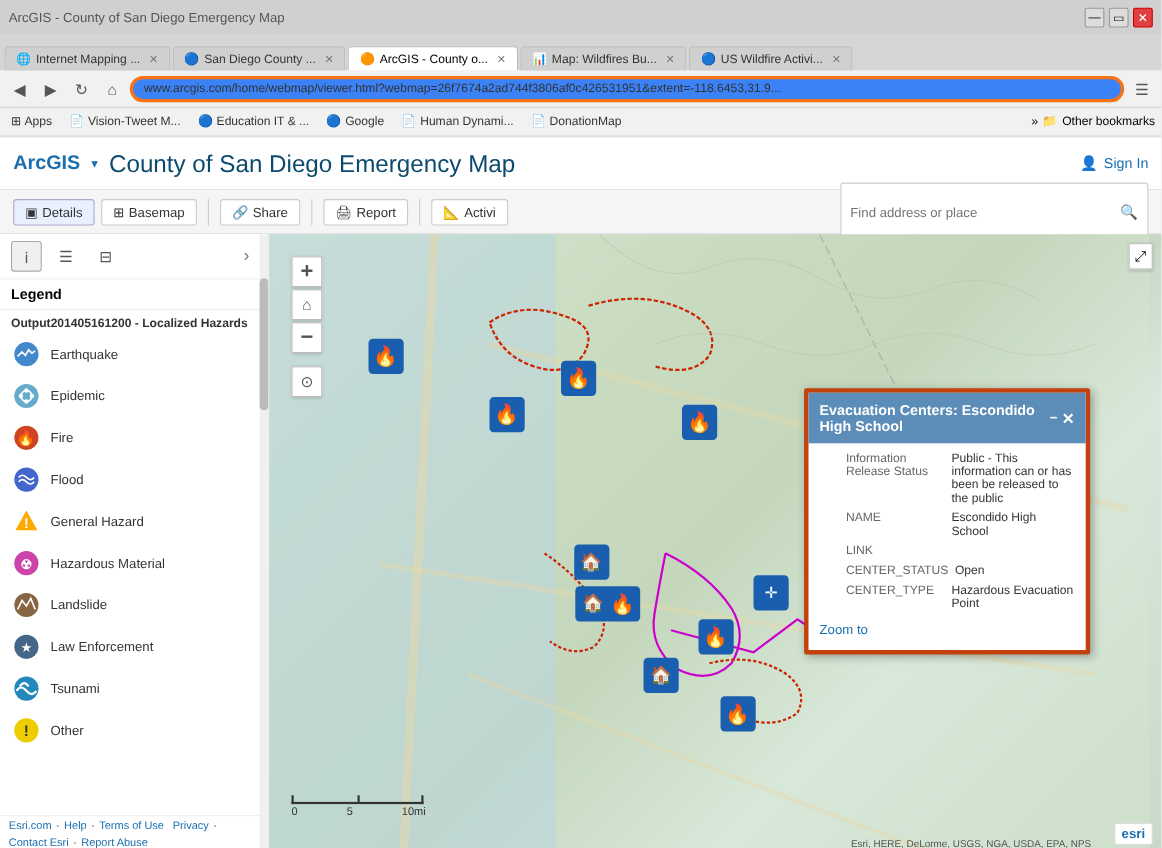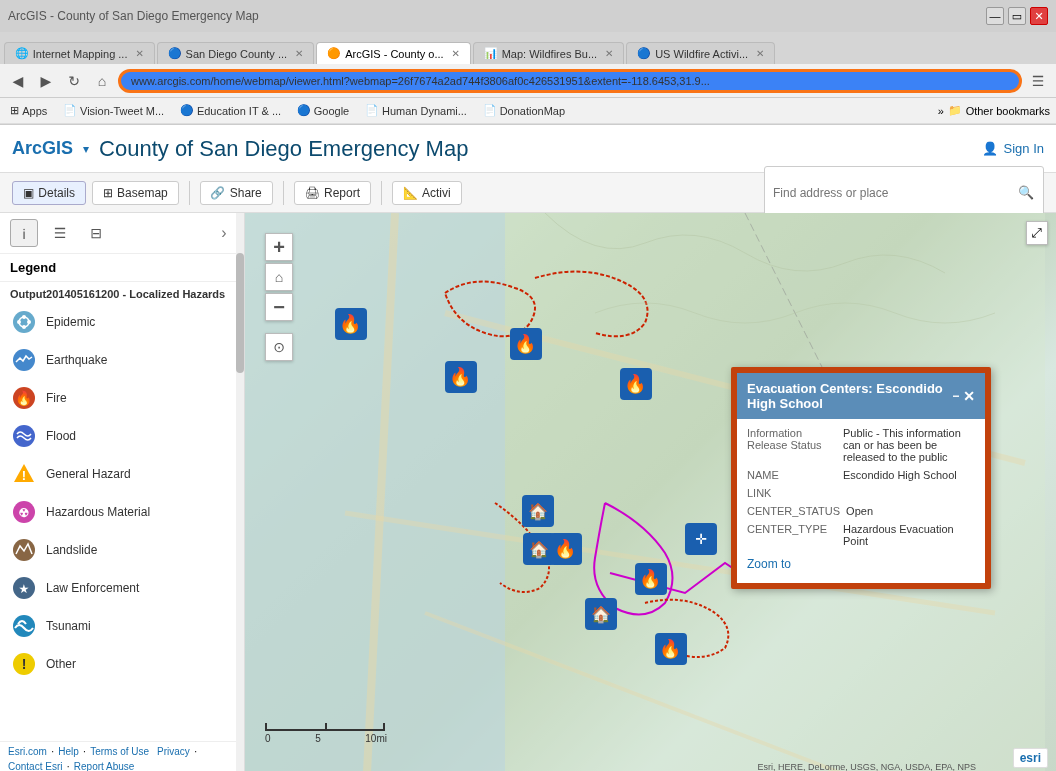--- a/index.html
+++ b/index.html
@@ -72,36 +72,36 @@
     .map-expand { position: absolute; top: 8px; right: 8px; z-index: 10; }
 
     
     .scale-bar { position: absolute; bottom: 32px; left: 20px; z-index: 10; }
     .footer-link { color: #1a6faf; cursor: pointer; text-decoration: none; }
 
     
     .esri-logo { position: absolute; bottom: 8px; right: 8px; z-index: 10; background: #fff; padding: 2px 6px; font-size: 12px; font-weight: bold; color: #1a6faf; border: 1px solid #ddd; border-radius: 2px; }
 
     
-    .popup { position: absolute; top: 154px; right: 65px; width: 260px; background: #fff; border: 6px solid #c2410c; box-shadow: 2px 2px 8px rgba(0,0,0,0.3); z-index: 20; border-radius: 2px; }
+    .popup { position: absolute; top: 140px; right: 65px; width: 260px; background: #fff; border: 4px solid #c2410c; box-shadow: 2px 2px 8px rgba(0,0,0,0.3); z-index: 20; border-radius: 2px; }
     .popup-header { background: #5b8db8; color: #fff; padding: 8px 10px; display: flex; justify-content: space-between; align-items: center; font-size: 13px; font-weight: bold; }
     .popup-close { cursor: pointer; font-size: 14px; color: #fff; }
     .popup-minimize { cursor: pointer; font-size: 12px; color: #fff; margin-right: 4px; }
     .popup-content { padding: 8px 10px; font-size: 11px; }
     .popup-row { display: flex; margin-bottom: 6px; gap: 6px; }
-    .popup-key { color: #666; min-width: 90px; font-size: 11px; }
+    .popup-key { color: #666; min-width: 90px; font-size: 11px; margin-left: 24px; }
     .popup-val { color: #333; font-size: 11px; }
     .popup-zoom { color: #1a6faf; cursor: pointer; font-size: 12px; padding: 4px 0; display: block; }
 
     
     .fire-icon { position: absolute; width: 32px; height: 32px; background: #1a5faf; border-radius: 4px; display: flex; align-items: center; justify-content: center; color: white; font-size: 18px; z-index: 5; }
     .evac-icon { position: absolute; width: 32px; height: 32px; background: #1a5faf; border-radius: 4px; display: flex; align-items: center; justify-content: center; color: white; font-size: 16px; z-index: 5; }
     .move-icon { position: absolute; width: 32px; height: 32px; background: #1a5faf; border-radius: 4px; display: flex; align-items: center; justify-content: center; color: white; font-size: 14px; z-index: 5; }
 
-    .attrib-text { position: absolute; bottom: 4px; right: 80px; font-size: 9px; color: #555; z-index: 10; }
+    .attrib-text { position: absolute; bottom: 4px; right: 64px; font-size: 9px; color: #555; z-index: 10; }
   </style>
 </head>
 <body>
 
 <div class="browser-chrome">
 
   <div class="title-bar">
     <span style="font-size:12px; color:#555;">ArcGIS - County of San Diego Emergency Map</span>
     <div class="title-bar-controls">
       <div class="title-btn">—</div>
@@ -241,39 +241,39 @@
       </div>
 
       <div class="legend-title">Legend</div>
 
       <div class="legend-items">
         <div class="legend-group-title">Output201405161200 - Localized Hazards</div>
 
         <div class="legend-item">
           <div class="legend-icon">
             <svg width="24" height="24" viewBox="0 0 24 24">
+                <circle cx="12" cy="12" r="11" fill="#4488cc"></circle>
+                <path d="M4 14 L8 10 L11 13 L14 8 L17 11 L20 9" stroke="white" stroke-width="1.5" fill="none"></path>
+              </svg>
+          </div>
+          <span class="legend-label">Earthquake</span>
+        </div>
+
+        <div class="legend-item">
+          <div class="legend-icon">
+            <svg width="24" height="24" viewBox="0 0 24 24">
                 <circle cx="12" cy="12" r="11" fill="#66aacc"></circle>
                 <circle cx="12" cy="12" r="5" fill="none" stroke="white" stroke-width="1.5"></circle>
                 <circle cx="12" cy="7" r="2" fill="white"></circle>
                 <circle cx="12" cy="17" r="2" fill="white"></circle>
                 <circle cx="7" cy="12" r="2" fill="white"></circle>
                 <circle cx="17" cy="12" r="2" fill="white"></circle>
               </svg>
           </div>
           <span class="legend-label">Epidemic</span>
-        </div>
-
-        <div class="legend-item">
-          <div class="legend-icon">
-            <svg width="24" height="24" viewBox="0 0 24 24">
-                <circle cx="12" cy="12" r="11" fill="#4488cc"></circle>
-                <path d="M4 14 L8 10 L11 13 L14 8 L17 11 L20 9" stroke="white" stroke-width="1.5" fill="none"></path>
-              </svg>
-          </div>
-          <span class="legend-label">Earthquake</span>
         </div>
 
         <div class="legend-item">
           <div class="legend-icon">
             <svg width="24" height="24" viewBox="0 0 24 24">
                 <circle cx="12" cy="12" r="11" fill="#cc4422"></circle>
                 <text x="12" y="17" text-anchor="middle" font-size="14" fill="white">🔥</text>
               </svg>
           </div>
           <span class="legend-label">Fire</span>

